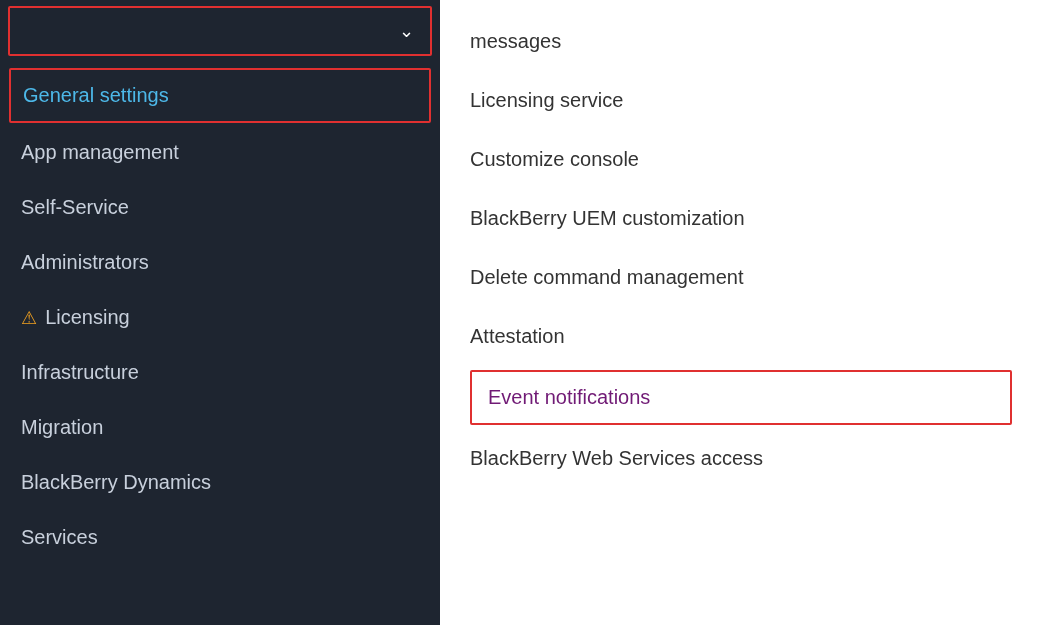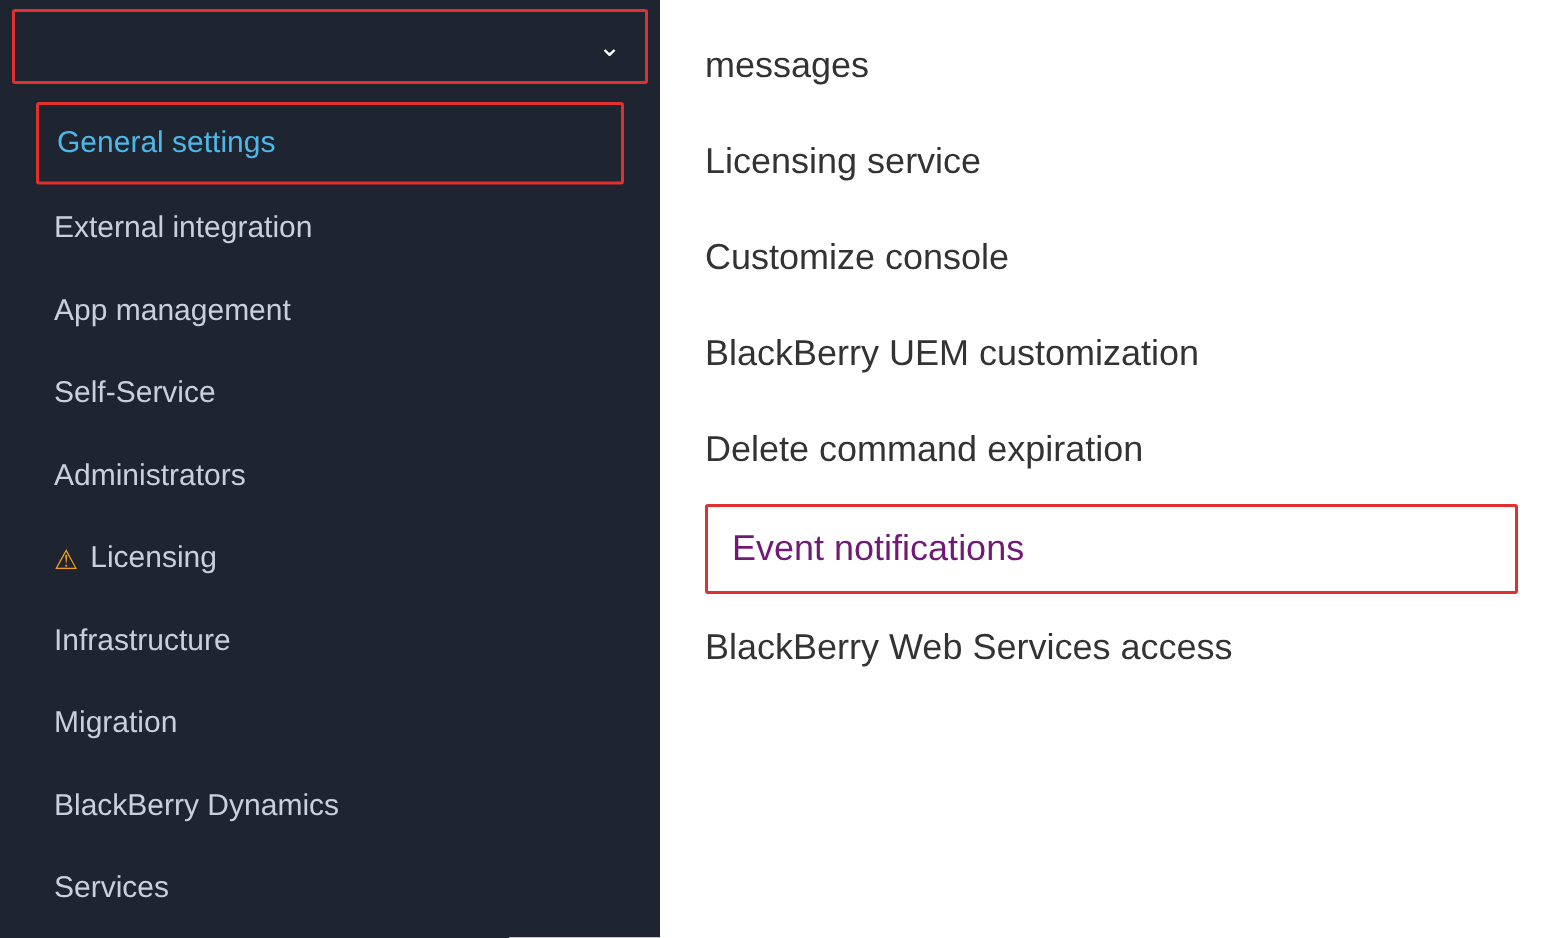--- a/index.html
+++ b/index.html
@@ -59,21 +59,21 @@
       flex: 1;
     }
 
     .chevron-icon {
       color: #fff;
       font-size: 18px;
       margin-left: 8px;
     }
 
     .sidebar-nav {
-      padding: 6px 16px;
+      padding: 6px 1px;
       flex: 1;
       overflow-y: auto;
     }
 
     .nav-item {
       padding: 16px 20px;
       font-size: 20px;
       cursor: pointer;
       color: #c8d0dc;
       display: flex;
@@ -99,21 +99,21 @@
       flex: 1;
       background: #fff;
       padding: 12px 30px;
       overflow-y: auto;
       display: flex;
       flex-direction: column;
     }
 
     .content-item {
       padding: 18px 0;
-      font-size: 24px;
+      font-size: 20px;
       color: #333;
       border-bottom: none;
       cursor: pointer;
     }
 
     .content-item.highlighted {
       border: 2px solid #e03030;
       color: #701a75;
       padding: 14px 16px;
       margin: 4px 0;
@@ -137,23 +137,20 @@
     <span class="settings-label"></span>
     <span class="chevron-icon">⌄</span>
   </div>
 
   <nav class="sidebar-nav">
 
   <div class="nav-item active">
         <span>General settings</span>
       </div>
       <div class="nav-item">
-        <span>External integration</span>
-      </div>
-      <div class="nav-item">
         <span>App management</span>
       </div>
       <div class="nav-item">
         <span>Self-Service</span>
       </div>
       <div class="nav-item">
         <span>Administrators</span>
       </div>
       <div class="nav-item">
         <span class="warn-icon">⚠</span>
@@ -174,16 +171,17 @@
       <div class="nav-item"></div>
     </nav>
 </div>
 
 <div class="main-content">
 
 <div class="content-item"><span>messages</span></div>
     <div class="content-item"><span>Licensing service</span></div>
     <div class="content-item"><span>Customize console</span></div>
     <div class="content-item"><span>BlackBerry UEM customization</span></div>
-    <div class="content-item"><span>Delete command expiration</span></div>
+    <div class="content-item"><span>Delete command management</span></div>
+    <div class="content-item"><span>Attestation</span></div>
     <div class="content-item highlighted"><span>Event notifications</span></div>
     <div class="content-item"><span>BlackBerry Web Services access</span></div>
   </div>
 
 </body></html>

